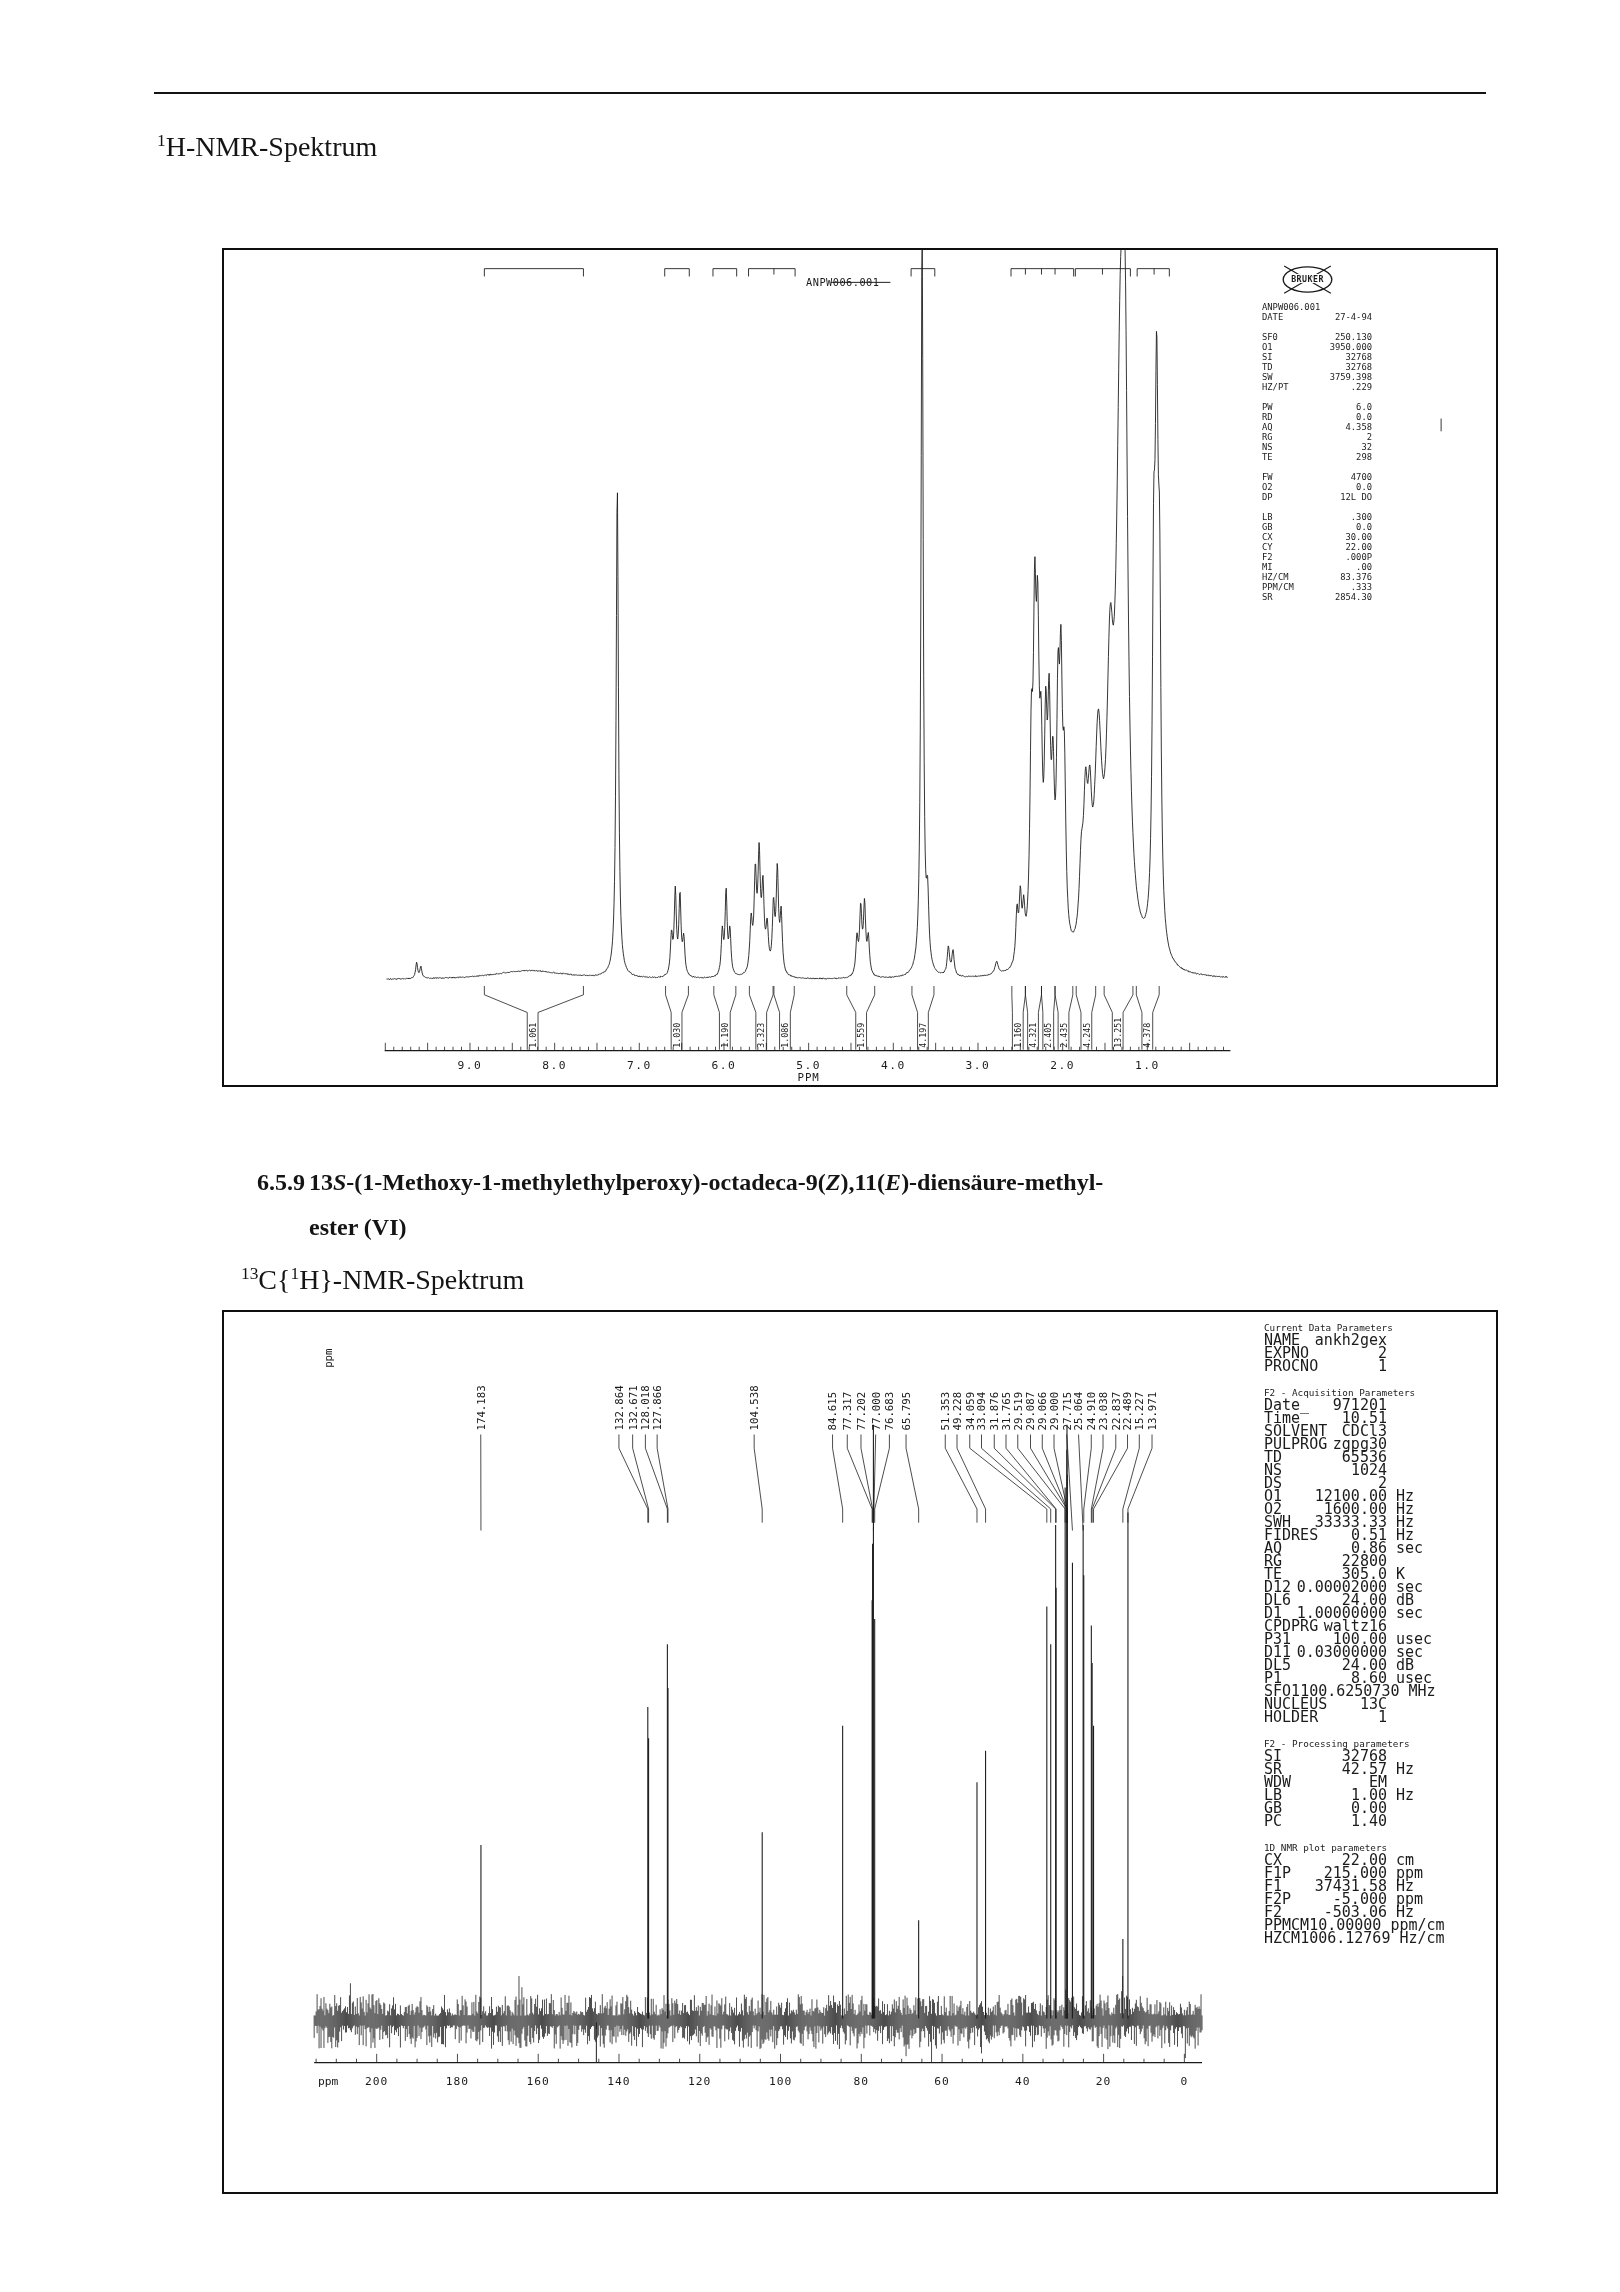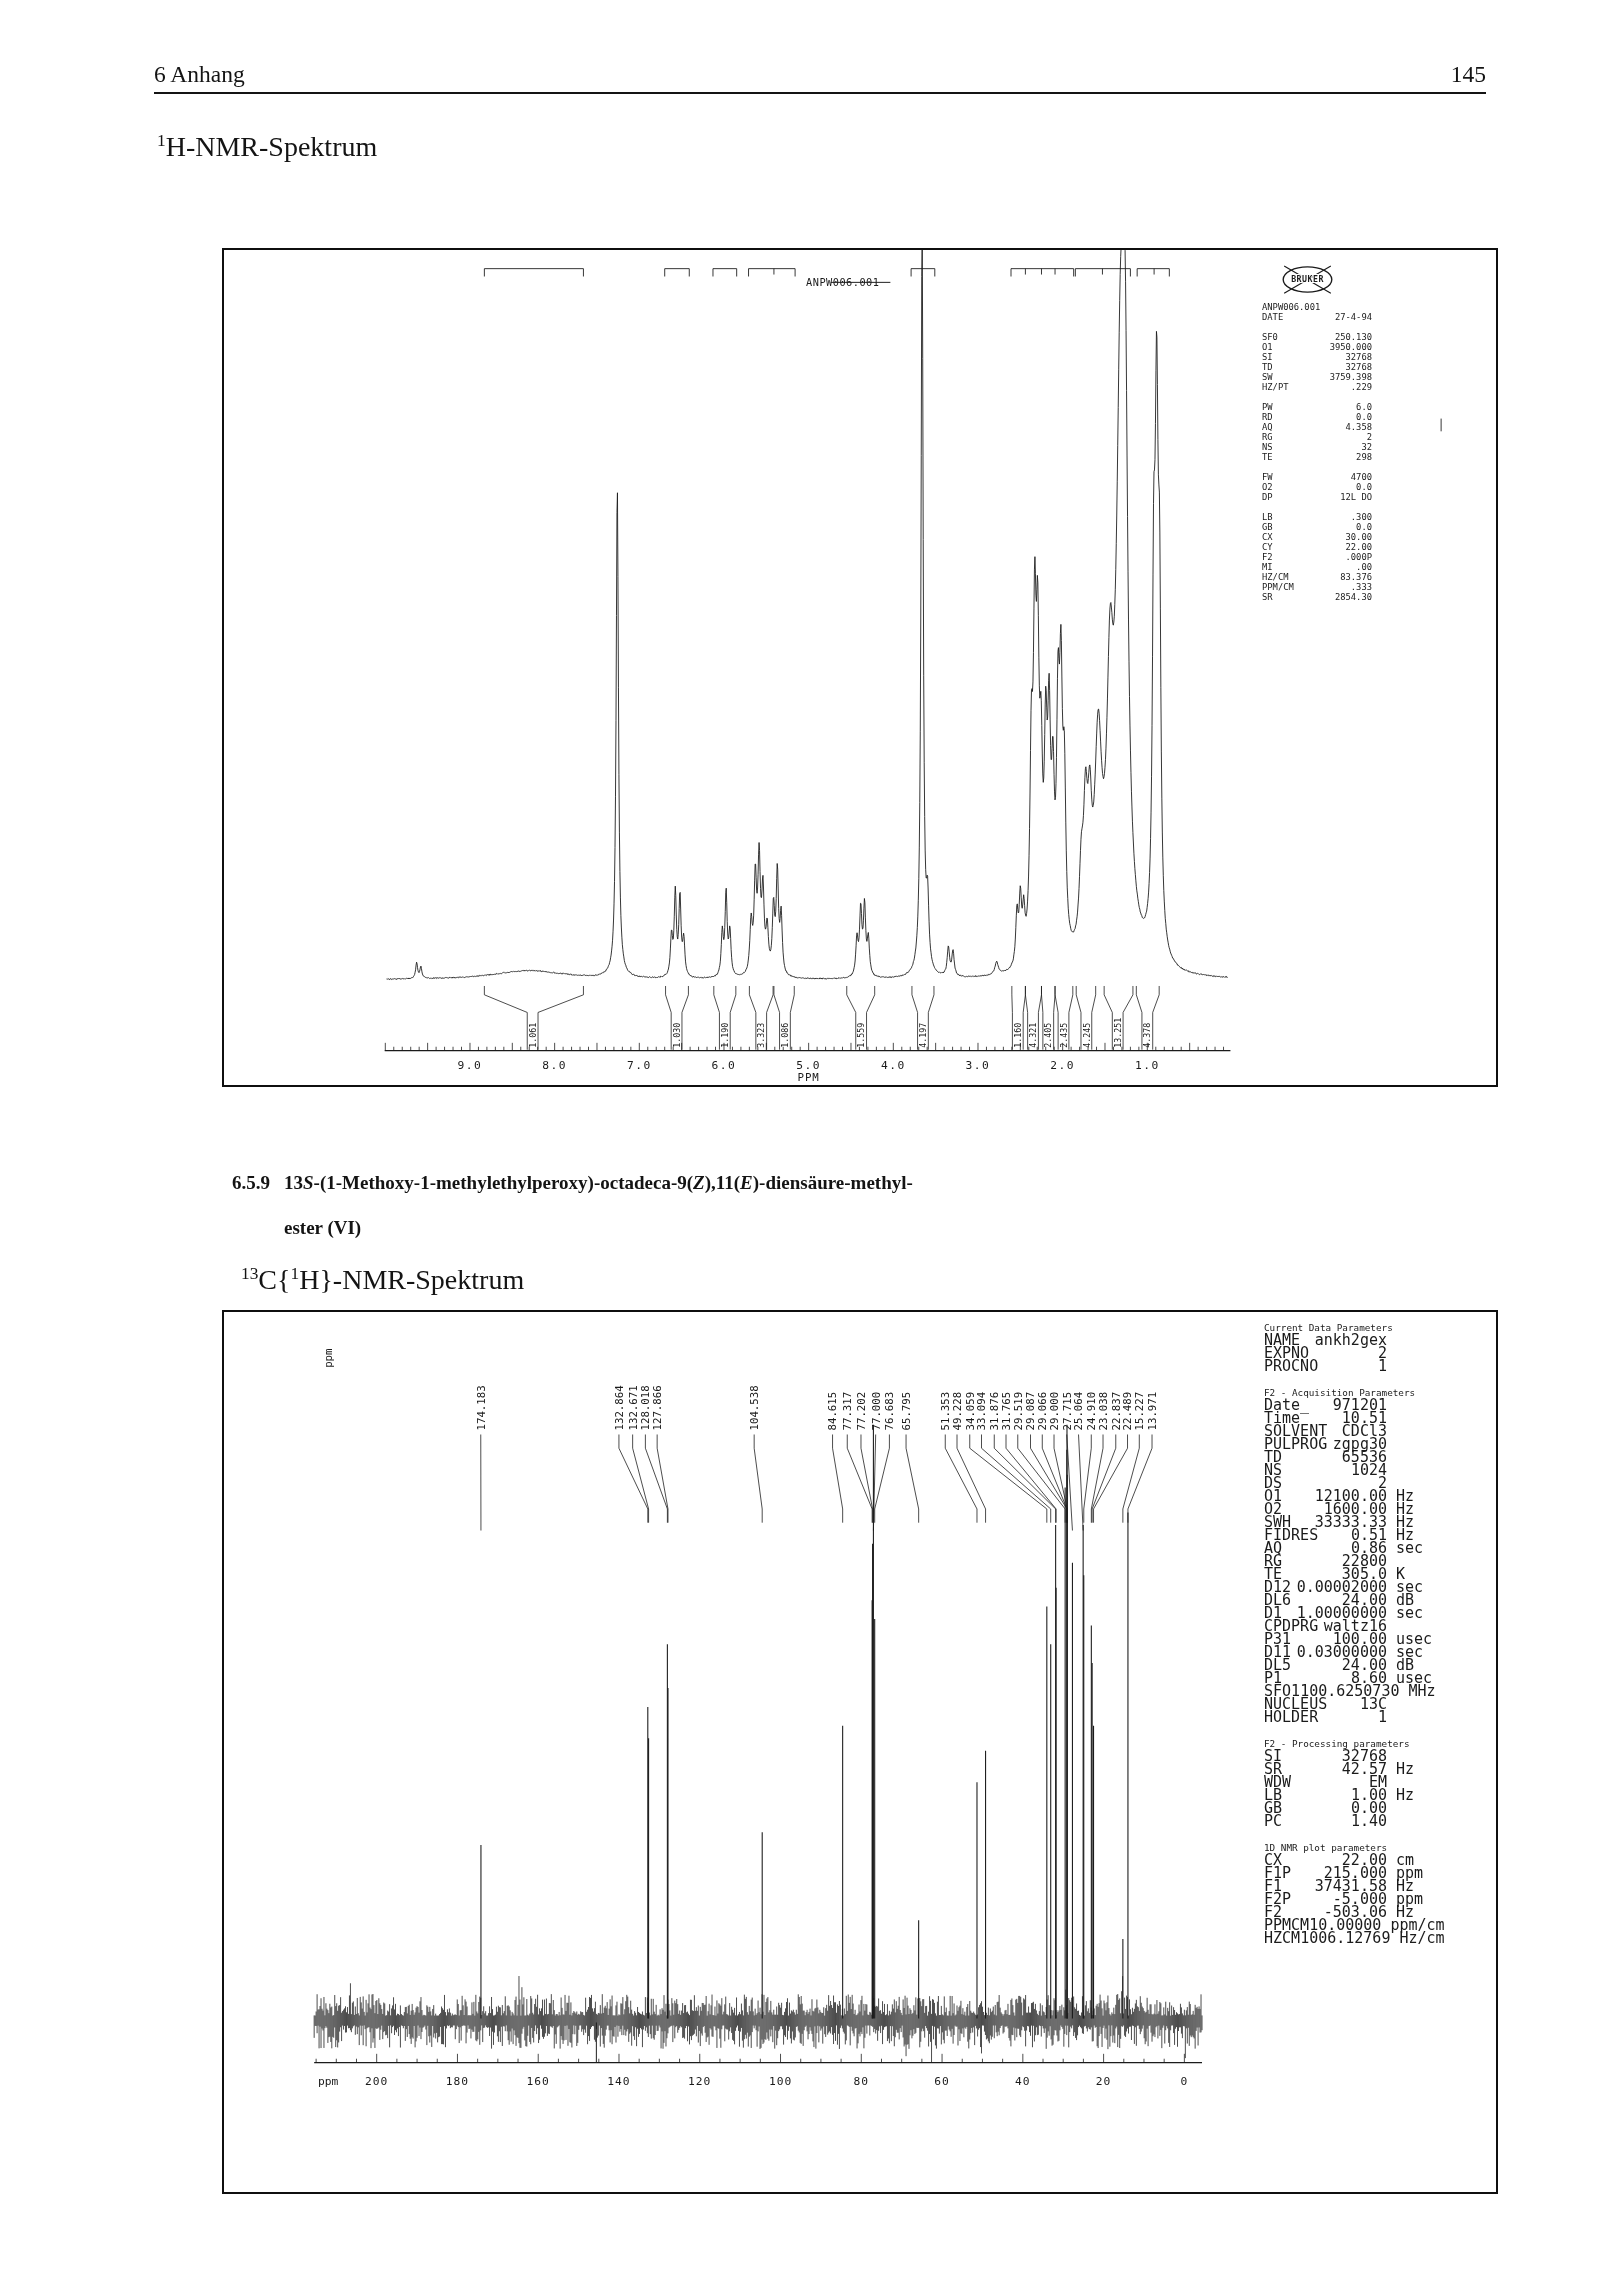--- a/index.html
+++ b/index.html
@@ -6,21 +6,21 @@
   .page{position:relative;width:1620px;height:2293px;background:#ffffff;overflow:hidden;
         font-family:"Liberation Serif","DejaVu Serif",serif;color:#141414;}
   .hdr{position:absolute;left:154px;top:61px;width:1332px;font-size:23.5px;}
   .pageno{position:absolute;right:0;top:0;}
   .hdr-rule{position:absolute;left:154px;top:92px;width:1332px;height:2px;background:#141414;}
   .speclabel{position:absolute;font-size:28px;}
   sup.s{font-size:62%;vertical-align:super;line-height:0;}
   .box{position:absolute;border:2px solid #0f0f0f;background:#fff;}
   #h-box{left:222px;top:248px;width:1272px;height:835px;}
   #c-box{left:222px;top:1310px;width:1272px;height:880px;}
-  .heading{position:absolute;left:232px;top:1160px;width:1235px;font-weight:bold;font-size:19px;line-height:45px;}
+  .heading{position:absolute;left:257px;top:1160px;width:1235px;font-weight:bold;font-size:24px;line-height:45px;}
   .hnum{position:absolute;left:0;top:0;}
   .htext{display:block;margin-left:52px;}
   .params{position:absolute;font-family:"DejaVu Sans Mono","Liberation Mono",monospace;color:#1b1b1b;}
   #h-params{left:1262px;top:263px;width:110px;}
   #c-params{left:1264px;top:1321px;width:171px;}
   .prow{display:flex;white-space:pre;}
   #h-params .prow{height:10px;font-size:8.8px;line-height:10.2px;}
   #c-params .prow{height:13px;font-size:15px;line-height:13px;}
   .pl{flex:0 0 auto;}
   .pv{flex:1 1 auto;text-align:right;}
@@ -28,24 +28,20 @@
   .phead{height:13px;font-size:9.3px;line-height:13px;white-space:pre;}
   .pblank{height:10px;}
   #c-params .pblank{height:13px;}
   svg{position:absolute;left:0;top:0;}
   svg text{fill:#1b1b1b;}
 </style>
 </head>
 <body>
 
 <div class="page">
-  <div class="hdr">
-    <span>6  Anhang</span>
-    <span class="pageno">145</span>
-  </div>
   <div class="hdr-rule"></div>
 
   <div class="speclabel" id="h-label" style="left:157px;top:131px;"><sup class="s">1</sup>H-NMR-Spektrum</div>
 
   <div class="box" id="h-box">
       <svg viewBox="226 253 1298 852" width="1272" height="835">
         <g>
           <path d="M392.0,996.9L392.5,996.5L393.0,997.2L393.5,997.0L394.0,996.5L394.5,997.4L395.0,997.4L395.5,997.3L396.0,996.4L396.5,996.6L397.0,997.4L397.5,997.0L398.0,996.9L398.5,997.2L399.0,996.8L399.5,996.4L400.0,996.5L400.5,996.4L401.0,996.8L401.5,996.9L402.0,997.4L402.5,996.3L403.0,996.6L403.5,996.5L404.0,996.4L404.5,996.5L405.0,996.5L405.5,996.2L406.0,997.1L406.5,996.8L407.0,996.7L407.5,996.8L408.0,996.5L408.5,996.4L409.0,996.8L409.5,996.4L410.0,996.9L410.5,996.5L411.0,996.7L411.5,996.7L412.0,996.4L412.5,996.0L413.0,996.2L413.5,996.5L414.0,995.8L414.5,996.8L415.0,995.8L415.5,996.7L416.0,996.1L416.5,996.3L417.0,995.6L417.5,995.5L418.0,995.2L418.5,995.4L419.0,995.2L419.5,994.1L420.0,993.3L420.5,992.3L421.0,990.0L421.5,987.5L422.0,982.7L422.5,979.7L423.0,981.2L423.5,985.3L424.0,988.4L424.5,989.8L425.0,990.4L425.5,989.3L426.0,987.3L426.5,984.6L427.0,983.7L427.5,986.3L428.0,989.6L428.5,991.8L429.0,992.9L429.5,993.9L430.0,994.0L430.5,994.5L431.0,994.6L431.5,995.3L432.0,995.3L432.5,995.6L433.0,995.4L433.5,995.6L434.0,996.0L434.5,995.4L435.0,995.9L435.5,996.3L436.0,996.2L436.5,996.1L437.0,996.1L437.5,995.8L438.0,996.4L438.5,996.1L439.0,996.6L439.5,995.8L440.0,995.4L440.5,996.4L441.0,995.6L441.5,995.5L442.0,995.9L442.5,995.4L443.0,996.4L443.5,995.9L444.0,995.5L444.5,996.2L445.0,995.8L445.5,995.4L446.0,995.6L446.5,995.4L447.0,995.6L447.5,996.3L448.0,996.2L448.5,995.4L449.0,995.8L449.5,996.4L450.0,995.8L450.5,996.2L451.0,995.9L451.5,995.8L452.0,995.4L452.5,995.1L453.0,995.4L453.5,995.3L454.0,995.6L454.5,995.9L455.0,996.0L455.5,995.9L456.0,995.1L456.5,995.2L457.0,995.9L457.5,995.3L458.0,995.6L458.5,995.5L459.0,994.9L459.5,996.0L460.0,995.1L460.5,995.3L461.0,995.7L461.5,994.9L462.0,995.7L462.5,995.8L463.0,995.7L463.5,995.1L464.0,995.0L464.5,995.4L465.0,995.7L465.5,995.4L466.0,994.5L466.5,995.2L467.0,994.6L467.5,994.9L468.0,995.5L468.5,995.0L469.0,995.1L469.5,994.8L470.0,995.2L470.5,994.8L471.0,995.4L471.5,995.4L472.0,995.2L472.5,994.9L473.0,994.5L473.5,994.6L474.0,994.6L474.5,994.7L475.0,995.1L475.5,994.8L476.0,994.7L476.5,994.6L477.0,994.1L477.5,994.6L478.0,994.0L478.5,994.6L479.0,994.0L479.5,993.7L480.0,994.4L480.5,994.5L481.0,994.1L481.5,994.1L482.0,994.1L482.5,994.4L483.0,993.9L483.5,993.9L484.0,994.1L484.5,993.5L485.0,994.3L485.5,993.5L486.0,994.2L486.5,993.3L487.0,993.1L487.5,993.2L488.0,993.5L488.5,993.2L489.0,993.5L489.5,993.1L490.0,993.3L490.5,993.6L491.0,993.4L491.5,993.3L492.0,992.8L492.5,992.5L493.0,993.0L493.5,993.5L494.0,992.5L494.5,992.3L495.0,992.4L495.5,992.5L496.0,992.9L496.5,992.0L497.0,993.1L497.5,992.0L498.0,992.0L498.5,992.9L499.0,992.4L499.5,992.0L500.0,992.5L500.5,992.7L501.0,991.9L501.5,992.4L502.0,991.8L502.5,992.2L503.0,992.0L503.5,992.3L504.0,991.2L504.5,991.2L505.0,991.5L505.5,992.0L506.0,991.6L506.5,991.6L507.0,991.4L507.5,991.6L508.0,991.4L508.5,991.1L509.0,991.5L509.5,991.2L510.0,990.6L510.5,990.4L511.0,990.2L511.5,990.1L512.0,990.6L512.5,990.1L513.0,990.6L513.5,990.6L514.0,990.6L514.5,990.3L515.0,989.9L515.5,990.4L516.0,989.8L516.5,990.5L517.0,989.8L517.5,990.2L518.0,989.6L518.5,989.7L519.0,989.1L519.5,989.3L520.0,989.6L520.5,989.4L521.0,989.4L521.5,988.9L522.0,989.4L522.5,989.3L523.0,988.8L523.5,989.3L524.0,989.4L524.5,989.3L525.0,989.3L525.5,989.1L526.0,989.3L526.5,988.7L527.0,988.4L527.5,989.3L528.0,989.2L528.5,989.1L529.0,988.7L529.5,988.6L530.0,988.4L530.5,988.2L531.0,988.3L531.5,988.1L532.0,988.8L532.5,988.0L533.0,988.7L533.5,988.4L534.0,988.3L534.5,987.8L535.0,987.8L535.5,988.8L536.0,988.7L536.5,988.4L537.0,988.2L537.5,987.9L538.0,987.8L538.5,988.4L539.0,988.8L539.5,987.8L540.0,988.1L540.5,987.9L541.0,988.3L541.5,988.0L542.0,988.8L542.5,988.1L543.0,988.4L543.5,988.2L544.0,988.8L544.5,988.6L545.0,988.2L545.5,988.1L546.0,989.1L546.5,988.8L547.0,988.6L547.5,988.3L548.0,988.5L548.5,989.0L549.0,988.2L549.5,989.3L550.0,989.4L550.5,988.6L551.0,988.7L551.5,989.4L552.0,988.8L552.5,988.8L553.0,989.3L553.5,989.3L554.0,989.5L554.5,988.8L555.0,989.7L555.5,989.7L556.0,989.8L556.5,990.0L557.0,989.9L557.5,989.6L558.0,990.2L558.5,989.9L559.0,990.4L559.5,990.3L560.0,990.4L560.5,990.6L561.0,990.6L561.5,990.5L562.0,990.0L562.5,989.9L563.0,990.0L563.5,991.1L564.0,990.8L564.5,990.7L565.0,991.2L565.5,990.9L566.0,990.8L566.5,991.2L567.0,991.4L567.5,991.3L568.0,991.1L568.5,991.7L569.0,990.8L569.5,990.9L570.0,991.3L570.5,991.2L571.0,992.0L571.5,991.0L572.0,991.3L572.5,991.0L573.0,991.1L573.5,991.4L574.0,991.9L574.5,991.4L575.0,991.4L575.5,991.5L576.0,991.5L576.5,991.5L577.0,992.5L577.5,991.7L578.0,992.1L578.5,992.5L579.0,991.8L579.5,991.9L580.0,991.9L580.5,992.0L581.0,993.0L581.5,993.0L582.0,992.5L582.5,992.7L583.0,992.6L583.5,993.2L584.0,992.4L584.5,992.9L585.0,992.6L585.5,992.8L586.0,992.6L586.5,993.1L587.0,993.0L587.5,993.0L588.0,992.9L588.5,992.8L589.0,993.2L589.5,992.6L590.0,992.8L590.5,993.6L591.0,992.8L591.5,993.3L592.0,993.1L592.5,992.9L593.0,992.7L593.5,992.6L594.0,992.7L594.5,993.0L595.0,993.3L595.5,993.5L596.0,992.7L596.5,993.4L597.0,993.3L597.5,993.5L598.0,993.4L598.5,993.3L599.0,993.1L599.5,993.4L600.0,993.0L600.5,993.5L601.0,993.1L601.5,993.7L602.0,993.3L602.5,992.7L603.0,993.5L603.5,993.2L604.0,993.4L604.5,993.5L605.0,992.5L605.5,992.7L606.0,993.0L606.5,992.7L607.0,993.1L607.5,992.4L608.0,992.7L608.5,992.0L609.0,991.6L609.5,992.1L610.0,991.5L610.5,991.9L611.0,991.4L611.5,990.7L612.0,990.4L612.5,990.9L613.0,990.0L613.5,989.7L614.0,989.9L614.5,989.1L615.0,988.8L615.5,988.9L616.0,987.2L616.5,987.1L617.0,986.2L617.5,985.6L618.0,984.3L618.5,982.9L619.0,982.2L619.5,979.9L620.0,978.4L620.5,975.2L621.0,972.5L621.5,968.2L622.0,963.4L622.5,957.3L623.0,948.1L623.5,936.7L624.0,920.2L624.5,897.2L625.0,862.7L625.5,811.0L626.0,732.9L626.5,626.0L627.0,520.9L627.5,500.7L628.0,586.0L628.5,699.1L629.0,788.0L629.5,847.0L630.0,887.1L630.5,913.3L631.0,932.2L631.5,944.8L632.0,954.2L632.5,961.9L633.0,966.9L633.5,971.2L634.0,974.3L634.5,977.9L635.0,980.1L635.5,981.8L636.0,982.7L636.5,984.8L637.0,985.5L637.5,986.8L638.0,987.9L638.5,988.6L639.0,989.1L639.5,989.0L640.0,989.9L640.5,989.9L641.0,990.6L641.5,990.6L642.0,991.5L642.5,992.4L643.0,992.4L643.5,991.8L644.0,992.1L644.5,992.2L645.0,993.4L645.5,993.5L646.0,993.3L646.5,993.1L647.0,993.3L647.5,993.1L648.0,994.1L648.5,993.9L649.0,994.5L649.5,993.6L650.0,993.9L650.5,994.8L651.0,994.5L651.5,993.8L652.0,994.2L652.5,994.5L653.0,994.7L653.5,994.4L654.0,994.1L654.5,994.2L655.0,994.6L655.5,994.7L656.0,994.5L656.5,995.2L657.0,994.5L657.5,995.0L658.0,994.9L658.5,994.9L659.0,995.6L659.5,995.1L660.0,994.5L660.5,994.7L661.0,995.2L661.5,995.2L662.0,995.5L662.5,995.2L663.0,994.8L663.5,994.6L664.0,995.5L664.5,995.1L665.0,994.8L665.5,994.9L666.0,994.9L666.5,995.6L667.0,995.5L667.5,994.9L668.0,995.5L668.5,995.2L669.0,994.7L669.5,994.6L670.0,994.8L670.5,994.7L671.0,995.2L671.5,994.0L672.0,994.3L672.5,993.8L673.0,994.5L673.5,994.4L674.0,994.3L674.5,993.6L675.0,993.5L675.5,992.5L676.0,992.7L676.5,991.9L677.0,992.3L677.5,991.7L678.0,991.1L678.5,990.0L679.0,988.2L679.5,986.7L680.0,983.8L680.5,980.5L681.0,975.1L681.5,966.2L682.0,955.8L682.5,947.1L683.0,946.9L683.5,952.4L684.0,956.5L684.5,955.8L685.0,947.3L685.5,932.8L686.0,913.4L686.5,902.1L687.0,911.7L687.5,930.6L688.0,946.2L688.5,953.7L689.0,956.1L689.5,951.5L690.0,941.4L690.5,925.0L691.0,909.6L691.5,908.5L692.0,925.5L692.5,942.5L693.0,954.1L693.5,958.8L694.0,958.4L694.5,953.4L695.0,950.1L695.5,953.6L696.0,963.1L696.5,972.2L697.0,979.4L697.5,983.1L698.0,986.0L698.5,987.9L699.0,989.2L699.5,990.2L700.0,991.5L700.5,991.4L701.0,992.8L701.5,993.3L702.0,993.4L702.5,993.0L703.0,994.0L703.5,994.6L704.0,994.8L704.5,994.9L705.0,994.1L705.5,994.9L706.0,994.8L706.5,995.2L707.0,994.8L707.5,995.0L708.0,995.3L708.5,995.5L709.0,994.8L709.5,995.2L710.0,995.1L710.5,995.1L711.0,995.6L711.5,995.7L712.0,995.2L712.5,995.4L713.0,995.8L713.5,995.2L714.0,995.6L714.5,995.2L715.0,996.1L715.5,995.5L716.0,995.2L716.5,994.9L717.0,995.2L717.5,995.7L718.0,995.4L718.5,995.2L719.0,995.8L719.5,994.9L720.0,995.2L720.5,995.1L721.0,995.2L721.5,994.6L722.0,994.6L722.5,995.1L723.0,995.1L723.5,994.3L724.0,994.8L724.5,994.3L725.0,994.2L725.5,994.7L726.0,993.8L726.5,993.5L727.0,993.5L727.5,993.7L728.0,992.4L728.5,992.2L729.0,992.5L729.5,991.8L730.0,990.5L730.5,989.0L731.0,987.6L731.5,985.1L732.0,982.8L732.5,978.7L733.0,971.0L733.5,961.5L734.0,949.3L734.5,942.7L735.0,946.6L735.5,953.7L736.0,956.7L736.5,954.0L737.0,944.2L737.5,928.2L738.0,908.9L738.5,904.2L739.0,919.1L739.5,938.1L740.0,950.9L740.5,956.0L741.0,954.9L741.5,948.9L742.0,942.7L742.5,945.0L743.0,955.4L743.5,966.8L744.0,974.7L744.5,980.3L745.0,984.2L745.5,986.0L746.0,987.8L746.5,988.5L747.0,990.0L747.5,990.4L748.0,991.3L748.5,991.5L749.0,991.5L749.5,991.9L750.0,992.1L750.5,991.7L751.0,992.3L751.5,992.2L752.0,992.5L752.5,992.2L753.0,992.1L753.5,992.5L754.0,992.1L754.5,991.9L755.0,991.6L755.5,991.4L756.0,990.4L756.5,990.0L757.0,990.3L757.5,989.7L758.0,989.1L758.5,987.5L759.0,986.7L759.5,985.6L760.0,984.0L760.5,981.4L761.0,977.5L761.5,972.9L762.0,966.3L762.5,957.7L763.0,946.2L763.5,934.3L764.0,929.5L764.5,933.2L765.0,940.1L765.5,942.2L766.0,939.5L766.5,931.7L767.0,915.5L767.5,896.0L768.0,879.5L768.5,879.7L769.0,893.1L769.5,906.2L770.0,909.4L770.5,904.0L771.0,890.0L771.5,869.5L772.0,857.6L772.5,865.8L773.0,887.1L773.5,904.6L774.0,913.6L774.5,913.7L775.0,906.1L775.5,894.8L776.0,891.1L776.5,903.0L777.0,920.5L777.5,934.8L778.0,943.5L778.5,946.0L779.0,944.9L779.5,939.8L780.0,934.6L780.5,935.5L781.0,944.1L781.5,953.5L782.0,961.3L782.5,965.7L783.0,967.5L783.5,968.4L784.0,966.8L784.5,962.9L785.0,955.7L785.5,944.5L786.0,929.6L786.5,914.8L787.0,913.6L787.5,921.7L788.0,931.7L788.5,933.2L789.0,927.7L789.5,914.8L790.0,894.2L790.5,879.0L791.0,884.8L791.5,905.0L792.0,924.8L792.5,935.1L793.0,939.1L793.5,935.1L794.0,926.9L794.5,922.5L795.0,931.9L795.5,946.9L796.0,959.7L796.5,969.5L797.0,975.4L797.5,980.5L798.0,983.2L798.5,985.6L799.0,987.6L799.5,988.9L800.0,988.8L800.5,990.8L801.0,990.9L801.5,991.3L802.0,992.5L802.5,992.3L803.0,992.6L803.5,992.6L804.0,992.8L804.5,994.0L805.0,993.4L805.5,994.4L806.0,994.1L806.5,994.4L807.0,994.6L807.5,994.1L808.0,994.9L808.5,994.7L809.0,995.5L809.5,994.8L810.0,995.0L810.5,995.7L811.0,995.8L811.5,995.6L812.0,995.9L812.5,995.3L813.0,995.4L813.5,995.4L814.0,995.6L814.5,995.7L815.0,996.0L815.5,995.9L816.0,995.9L816.5,995.6L817.0,996.0L817.5,995.8L818.0,996.3L818.5,996.3L819.0,996.5L819.5,996.0L820.0,996.2L820.5,996.7L821.0,995.6L821.5,995.8L822.0,995.6L822.5,996.1L823.0,995.9L823.5,996.5L824.0,996.7L824.5,995.8L825.0,995.9L825.5,996.6L826.0,996.3L826.5,996.5L827.0,995.7L827.5,996.3L828.0,995.9L828.5,996.8L829.0,996.5L829.5,995.9L830.0,996.9L830.5,995.8L831.0,996.3L831.5,996.4L832.0,996.2L832.5,996.9L833.0,996.4L833.5,995.9L834.0,996.9L834.5,996.0L835.0,995.8L835.5,996.7L836.0,995.9L836.5,997.0L837.0,996.0L837.5,996.1L838.0,996.1L838.5,996.5L839.0,996.7L839.5,996.1L840.0,997.0L840.5,996.8L841.0,996.8L841.5,996.6L842.0,996.0L842.5,995.8L843.0,996.5L843.5,996.3L844.0,996.3L844.5,996.3L845.0,996.4L845.5,996.3L846.0,996.4L846.5,996.1L847.0,996.6L847.5,996.5L848.0,996.0L848.5,996.4L849.0,995.9L849.5,995.9L850.0,996.5L850.5,995.7L851.0,996.6L851.5,996.4L852.0,995.9L852.5,996.5L853.0,995.7L853.5,995.4L854.0,995.9L854.5,996.4L855.0,996.0L855.5,996.1L856.0,995.7L856.5,995.9L857.0,996.0L857.5,995.4L858.0,995.3L858.5,995.0L859.0,995.7L859.5,995.9L860.0,995.6L860.5,995.6L861.0,995.0L861.5,995.4L862.0,995.1L862.5,995.1L863.0,994.8L863.5,994.1L864.0,994.0L864.5,993.4L865.0,993.7L865.5,992.8L866.0,993.0L866.5,991.7L867.0,991.8L867.5,990.5L868.0,989.5L868.5,987.7L869.0,985.3L869.5,982.7L870.0,978.5L870.5,971.5L871.0,963.0L871.5,952.9L872.0,949.7L872.5,953.0L873.0,957.5L873.5,958.7L874.0,954.9L874.5,946.0L875.0,932.5L875.5,919.6L876.0,919.9L876.5,930.0L877.0,941.4L877.5,945.9L878.0,945.4L878.5,937.5L879.0,924.6L879.5,914.7L880.0,919.0L880.5,934.5L881.0,947.5L881.5,956.0L882.0,958.5L882.5,956.0L883.0,951.4L883.5,949.4L884.0,955.2L884.5,965.3L885.0,972.8L885.5,979.2L886.0,982.4L886.5,985.6L887.0,987.9L887.5,988.6L888.0,990.3L888.5,990.5L889.0,992.1L889.5,991.9L890.0,993.1L890.5,993.6L891.0,993.0L891.5,993.0L892.0,993.9L892.5,993.8L893.0,994.0L893.5,994.0L894.0,993.8L894.5,994.9L895.0,994.3L895.5,994.5L896.0,995.2L896.5,995.1L897.0,994.7L897.5,994.5L898.0,994.6L898.5,994.9L899.0,994.6L899.5,994.8L900.0,995.1L900.5,994.9L901.0,994.9L901.5,995.4L902.0,994.7L902.5,995.1L903.0,995.3L903.5,995.3L904.0,995.0L904.5,995.5L905.0,994.5L905.5,995.1L906.0,995.2L906.5,994.4L907.0,995.5L907.5,995.1L908.0,994.8L908.5,994.5L909.0,994.9L909.5,994.9L910.0,994.9L910.5,994.1L911.0,994.7L911.5,994.0L912.0,994.2L912.5,994.0L913.0,994.3L913.5,994.3L914.0,994.3L914.5,993.5L915.0,993.6L915.5,994.1L916.0,994.0L916.5,993.2L917.0,993.4L917.5,993.8L918.0,992.7L918.5,993.0L919.0,993.3L919.5,992.6L920.0,992.6L920.5,992.2L921.0,992.3L921.5,992.2L922.0,990.9L922.5,990.5L923.0,990.9L923.5,990.1L924.0,990.3L924.5,989.5L925.0,989.2L925.5,987.9L926.0,987.2L926.5,987.0L927.0,986.1L927.5,985.5L928.0,983.9L928.5,983.1L929.0,981.7L929.5,979.0L930.0,977.8L930.5,975.6L931.0,972.1L931.5,968.4L932.0,965.2L932.5,959.1L933.0,952.8L933.5,944.2L934.0,932.7L934.5,916.5L935.0,894.5L935.5,863.1L936.0,816.9L936.5,744.0L937.0,629.5L937.5,462.8L938.0,279.9L938.5,238.0L939.0,363.5L939.5,548.3L940.0,686.9L940.5,775.7L941.0,831.1L941.5,865.3L942.0,884.9L942.5,893.8L943.0,893.9L943.5,890.9L944.0,892.0L944.5,904.0L945.0,922.2L945.5,938.5L946.0,951.1L946.5,959.5L947.0,966.1L947.5,970.0L948.0,974.1L948.5,976.8L949.0,979.1L949.5,980.7L950.0,982.5L950.5,983.7L951.0,985.0L951.5,986.2L952.0,986.6L952.5,987.3L953.0,988.2L953.5,988.4L954.0,989.1L954.5,989.4L955.0,990.0L955.5,990.4L956.0,989.6L956.5,990.1L957.0,990.5L957.5,990.6L958.0,990.3L958.5,990.8L959.0,990.2L959.5,990.1L960.0,990.7L960.5,989.6L961.0,989.6L961.5,988.1L962.0,987.2L962.5,986.7L963.0,984.2L963.5,979.9L964.0,974.8L964.5,968.4L965.0,963.1L965.5,964.0L966.0,969.2L966.5,974.7L967.0,978.4L967.5,979.4L968.0,979.6L968.5,977.3L969.0,972.3L969.5,968.3L970.0,966.9L970.5,970.6L971.0,977.1L971.5,981.5L972.0,985.7L972.5,987.1L973.0,988.6L973.5,990.7L974.0,990.9L974.5,991.6L975.0,992.7L975.5,992.2L976.0,992.5L976.5,993.6L977.0,992.7L977.5,993.1L978.0,993.4L978.5,994.1L979.0,993.2L979.5,993.5L980.0,993.2L980.5,993.9L981.0,994.2L981.5,994.5L982.0,994.4L982.5,994.6L983.0,994.6L983.5,994.4L984.0,994.0L984.5,994.4L985.0,994.7L985.5,994.0L986.0,993.6L986.5,994.3L987.0,993.9L987.5,993.8L988.0,994.3L988.5,994.0L989.0,994.5L989.5,994.1L990.0,994.0L990.5,994.4L991.0,994.0L991.5,994.2L992.0,994.0L992.5,994.6L993.0,993.4L993.5,993.6L994.0,994.4L994.5,994.5L995.0,993.9L995.5,993.8L996.0,993.8L996.5,993.8L997.0,994.0L997.5,993.3L998.0,993.7L998.5,993.6L999.0,993.6L999.5,993.9L1000.0,993.1L1000.5,992.8L1001.0,993.6L1001.5,993.6L1002.0,992.8L1002.5,992.7L1003.0,993.6L1003.5,993.1L1004.0,992.6L1004.5,993.4L1005.0,993.1L1005.5,992.4L1006.0,992.8L1006.5,992.0L1007.0,992.4L1007.5,991.9L1008.0,991.7L1008.5,992.0L1009.0,991.2L1009.5,991.0L1010.0,990.2L1010.5,989.3L1011.0,988.7L1011.5,988.6L1012.0,987.1L1012.5,984.9L1013.0,983.7L1013.5,981.0L1014.0,979.6L1014.5,978.7L1015.0,979.6L1015.5,982.0L1016.0,983.4L1016.5,985.0L1017.0,986.6L1017.5,987.2L1018.0,988.0L1018.5,988.1L1019.0,988.4L1019.5,988.8L1020.0,988.4L1020.5,988.5L1021.0,988.8L1021.5,988.5L1022.0,988.1L1022.5,988.6L1023.0,987.9L1023.5,988.6L1024.0,987.5L1024.5,987.1L1025.0,987.5L1025.5,987.2L1026.0,987.1L1026.5,986.3L1027.0,985.9L1027.5,985.0L1028.0,985.2L1028.5,983.9L1029.0,983.5L1029.5,981.8L1030.0,980.5L1030.5,979.5L1031.0,978.4L1031.5,976.3L1032.0,972.2L1032.5,968.8L1033.0,964.0L1033.5,956.1L1034.0,944.5L1034.5,932.4L1035.0,921.9L1035.5,920.2L1036.0,926.1L1036.5,929.5L1037.0,928.8L1037.5,920.7L1038.0,909.2L1038.5,901.7L1039.0,904.3L1039.5,913.4L1040.0,922.3L1040.5,924.7L1041.0,921.3L1041.5,916.0L1042.0,910.9L1042.5,914.8L1043.0,922.1L1043.5,929.3L1044.0,931.8L1044.5,932.9L1045.0,930.0L1045.5,925.4L1046.0,917.4L1046.5,906.7L1047.0,891.8L1047.5,871.1L1048.0,843.2L1048.5,807.1L1049.0,763.7L1049.5,723.1L1050.0,701.8L1050.5,700.5L1051.0,703.5L1051.5,693.7L1052.0,663.7L1052.5,619.2L1053.0,579.4L1053.5,565.9L1054.0,582.8L1054.5,605.2L1055.0,611.6L1055.5,599.1L1056.0,585.0L1056.5,592.6L1057.0,626.2L1057.5,668.5L1058.0,697.7L1058.5,710.3L1059.0,707.6L1059.5,703.3L1060.0,713.0L1060.5,738.2L1061.0,766.3L1061.5,787.6L1062.0,796.2L1062.5,791.8L1063.0,774.6L1063.5,747.4L1064.0,716.3L1064.5,698.1L1065.0,702.7L1065.5,719.4L1066.0,732.6L1066.5,729.5L1067.0,712.4L1067.5,692.2L1068.0,684.9L1068.5,702.5L1069.0,732.5L1069.5,758.7L1070.0,773.1L1070.5,772.8L1071.0,761.7L1071.5,749.4L1072.0,749.3L1072.5,764.9L1073.0,788.0L1073.5,805.9L1074.0,814.1L1074.5,811.5L1075.0,797.5L1075.5,770.7L1076.0,732.4L1076.5,690.5L1077.0,662.4L1077.5,658.7L1078.0,670.0L1078.5,675.5L1079.0,663.8L1079.5,644.4L1080.0,635.0L1080.5,651.4L1081.0,687.7L1081.5,720.7L1082.0,739.5L1082.5,743.1L1083.0,739.4L1083.5,743.3L1084.0,766.5L1084.5,801.0L1085.0,836.8L1085.5,866.1L1086.0,887.3L1086.5,903.9L1087.0,914.6L1087.5,924.6L1088.0,931.1L1088.5,936.1L1089.0,940.2L1089.5,942.3L1090.0,945.1L1090.5,947.2L1091.0,948.0L1091.5,948.7L1092.0,948.7L1092.5,949.0L1093.0,948.9L1093.5,947.5L1094.0,946.2L1094.5,945.4L1095.0,942.7L1095.5,941.0L1096.0,936.9L1096.5,933.4L1097.0,928.6L1097.5,921.3L1098.0,914.3L1098.5,904.5L1099.0,892.5L1099.5,878.8L1100.0,865.6L1100.5,854.3L1101.0,846.6L1101.5,843.6L1102.0,840.7L1102.5,836.9L1103.0,830.2L1103.5,819.1L1104.0,804.6L1104.5,791.5L1105.0,782.3L1105.5,780.3L1106.0,785.1L1106.5,792.1L1107.0,796.4L1107.5,797.4L1108.0,792.2L1108.5,786.0L1109.0,779.8L1109.5,778.4L1110.0,782.8L1110.5,792.8L1111.0,804.3L1111.5,813.3L1112.0,819.5L1112.5,821.4L1113.0,819.5L1113.5,816.2L1114.0,808.6L1114.5,798.7L1115.0,787.8L1115.5,774.4L1116.0,759.8L1116.5,746.8L1117.0,734.9L1117.5,726.6L1118.0,721.8L1118.5,721.4L1119.0,725.7L1119.5,733.3L1120.0,743.2L1120.5,754.1L1121.0,764.5L1121.5,773.6L1122.0,780.9L1122.5,787.1L1123.0,790.4L1123.5,792.5L1124.0,790.6L1124.5,786.9L1125.0,780.8L1125.5,773.1L1126.0,761.3L1126.5,746.7L1127.0,730.3L1127.5,711.1L1128.0,689.6L1128.5,667.9L1129.0,648.3L1129.5,630.6L1130.0,619.4L1130.5,613.8L1131.0,612.7L1131.5,617.3L1132.0,622.8L1132.5,629.7L1133.0,634.4L1133.5,635.8L1134.0,632.7L1134.5,626.7L1135.0,614.5L1135.5,599.7L1136.0,578.9L1136.5,552.5L1137.0,523.4L1137.5,489.5L1138.0,452.3L1138.5,413.7L1139.0,374.6L1139.5,336.9L1140.0,304.4L1140.5,277.9L1141.0,259.7L1141.5,249.3L1142.0,244.6L1142.5,245.2L1143.0,245.6L1143.5,244.6L1144.0,241.8L1144.5,238.0L1145.0,238.5L1145.5,253.3L1146.0,285.4L1146.5,335.1L1147.0,396.3L1147.5,462.2L1148.0,524.8L1148.5,580.7L1149.0,630.5L1149.5,673.2L1150.0,708.7L1150.5,738.6L1151.0,764.1L1151.5,786.0L1152.0,805.2L1152.5,821.3L1153.0,835.8L1153.5,847.5L1154.0,858.1L1154.5,868.5L1155.0,876.9L1155.5,884.3L1156.0,890.4L1156.5,896.7L1157.0,902.3L1157.5,906.9L1158.0,910.2L1158.5,914.5L1159.0,917.6L1159.5,921.2L1160.0,923.9L1160.5,925.6L1161.0,928.5L1161.5,929.5L1162.0,931.5L1162.5,931.9L1163.0,933.9L1163.5,934.6L1164.0,935.0L1164.5,935.0L1165.0,934.3L1165.5,934.4L1166.0,933.0L1166.5,931.1L1167.0,929.3L1167.5,927.6L1168.0,923.9L1168.5,919.7L1169.0,914.6L1169.5,908.2L1170.0,899.4L1170.5,888.1L1171.0,873.5L1171.5,853.6L1172.0,826.6L1172.5,789.9L1173.0,738.3L1173.5,668.1L1174.0,584.5L1174.5,511.5L1175.0,479.2L1175.5,477.4L1176.0,466.9L1176.5,430.1L1177.0,376.2L1177.5,336.0L1178.0,342.0L1178.5,390.3L1179.0,446.4L1179.5,482.4L1180.0,492.7L1180.5,500.0L1181.0,541.7L1181.5,618.4L1182.0,699.6L1182.5,764.3L1183.0,812.3L1183.5,846.9L1184.0,872.5L1184.5,891.5L1185.0,906.7L1185.5,917.4L1186.0,926.8L1186.5,934.9L1187.0,940.1L1187.5,946.0L1188.0,949.7L1188.5,953.8L1189.0,957.1L1189.5,959.9L1190.0,962.9L1190.5,964.9L1191.0,966.4L1191.5,968.5L1192.0,970.4L1192.5,971.4L1193.0,972.7L1193.5,973.8L1194.0,975.5L1194.5,975.6L1195.0,976.4L1195.5,977.9L1196.0,978.1L1196.5,979.4L1197.0,979.5L1197.5,980.2L1198.0,980.8L1198.5,982.1L1199.0,981.8L1199.5,983.3L1200.0,983.2L1200.5,983.7L1201.0,984.0L1201.5,984.7L1202.0,985.4L1202.5,985.3L1203.0,985.1L1203.5,986.4L1204.0,985.7L1204.5,987.0L1205.0,986.7L1205.5,987.5L1206.0,987.0L1206.5,988.0L1207.0,988.0L1207.5,987.5L1208.0,987.7L1208.5,988.1L1209.0,988.4L1209.5,988.8L1210.0,988.4L1210.5,989.6L1211.0,989.9L1211.5,989.1L1212.0,989.4L1212.5,989.6L1213.0,990.3L1213.5,990.2L1214.0,990.3L1214.5,990.0L1215.0,991.1L1215.5,990.4L1216.0,990.8L1216.5,990.7L1217.0,990.9L1217.5,990.5L1218.0,991.6L1218.5,991.8L1219.0,991.6L1219.5,991.0L1220.0,991.2L1220.5,991.6L1221.0,992.2L1221.5,992.4L1222.0,991.9L1222.5,991.6L1223.0,992.3L1223.5,991.8L1224.0,991.9L1224.5,992.6L1225.0,992.6L1225.5,992.3L1226.0,992.1L1226.5,992.5L1227.0,992.5L1227.5,992.8L1228.0,992.3L1228.5,993.3L1229.0,993.5L1229.5,992.9L1230.0,993.0L1230.5,992.7L1231.0,993.6L1231.5,993.3L1232.0,993.9L1232.5,993.1L1233.0,993.7L1233.5,993.3L1234.0,993.6L1234.5,994.2L1235.0,994.0L1235.5,993.4L1236.0,994.4L1236.5,994.2L1237.0,993.5L1237.5,994.5L1238.0,994.4L1238.5,994.1L1239.0,994.0L1239.5,994.5L1240.0,994.2L1240.5,994.1L1241.0,994.8L1241.5,994.0L1242.0,994.1L1242.5,994.6L1243.0,994.9L1243.5,994.5L1244.0,994.7L1244.5,994.9L1245.0,995.1L1245.5,994.2L1246.0,994.8L1246.5,994.6L1247.0,995.1L1247.5,994.8L1248.0,994.4L1248.5,995.3L1249.0,994.3L1249.5,994.6L1250.0,995.5" fill="none" stroke="#1b1b1b" stroke-width="0.9"></path>
         </g>
         <g>

